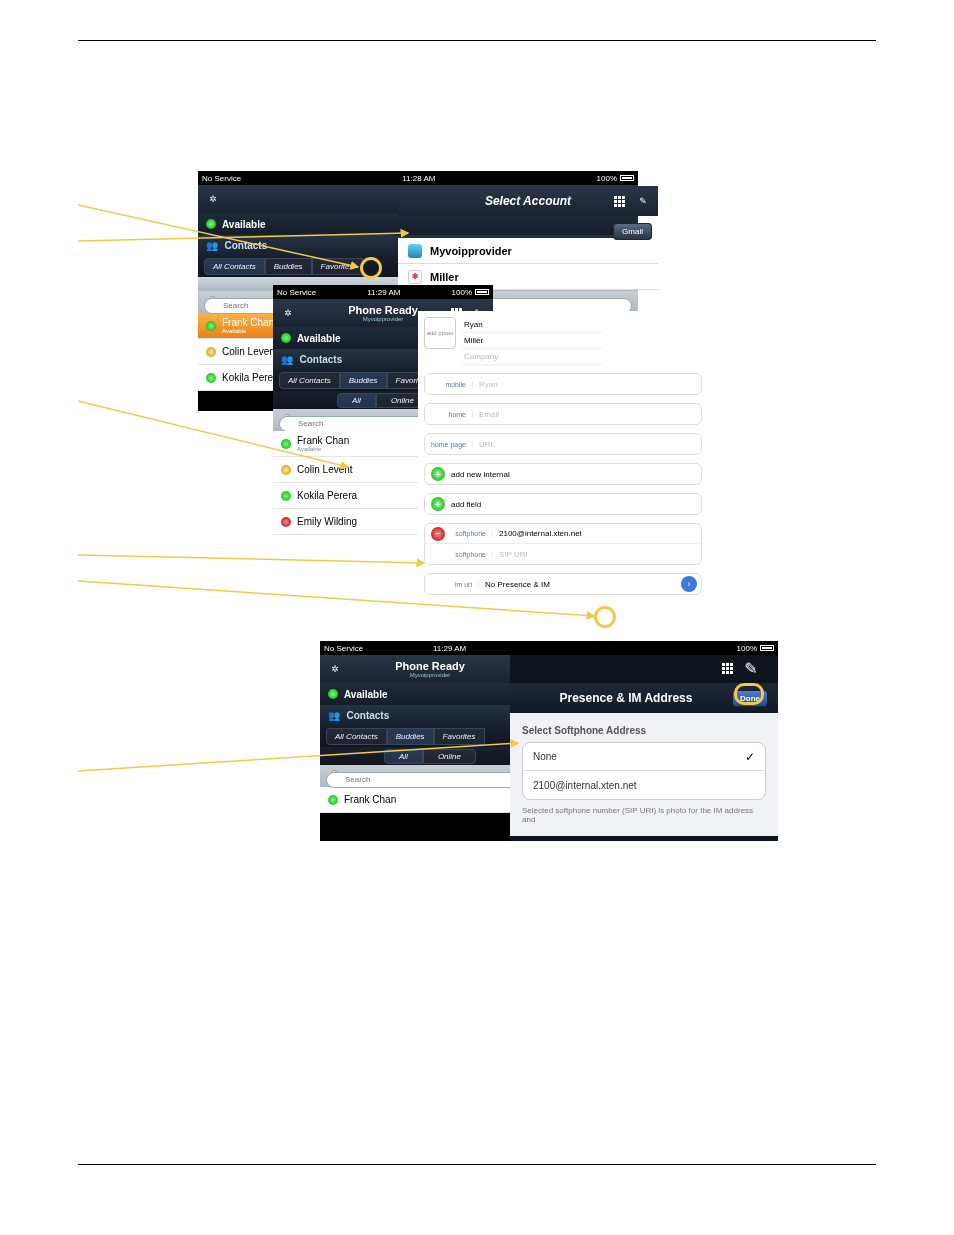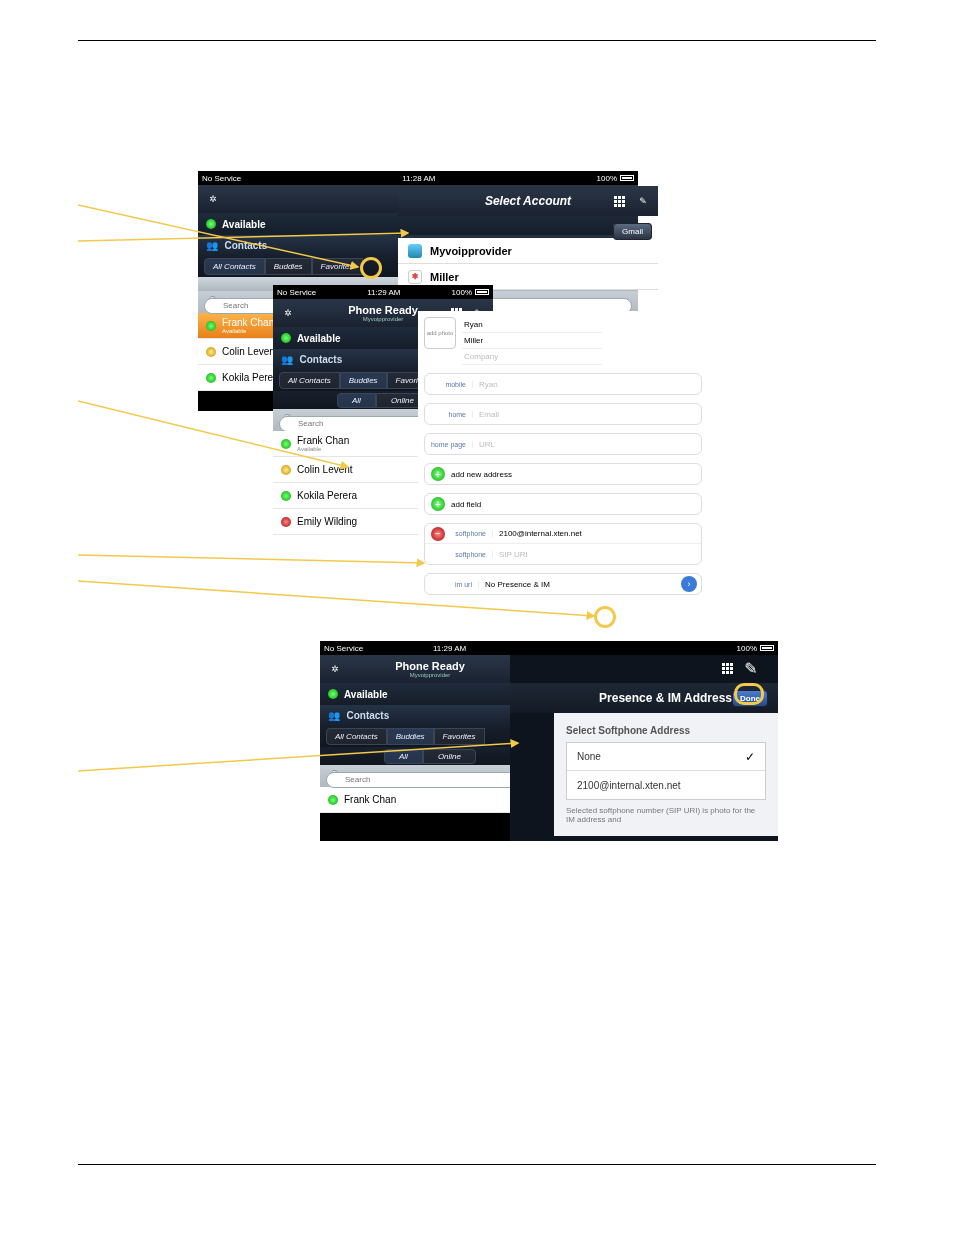--- a/index.html
+++ b/index.html
@@ -65,23 +65,23 @@
   .field-row { display:flex; align-items:center; min-height:20px; border-bottom:1px solid #eee; font-size:8px;}
   .field-row:last-child { border-bottom:none;}
   .field-label { width:48px; text-align:right; padding-right:6px; color:#5a7aa5; font-size:7px; border-right:1px solid #eee;}
   .field-val { padding-left:6px; color:#bbb; flex:1;}
   .field-val.set { color:#000;}
   .add-icon { width:14px; height:14px; border-radius:50%; background:radial-gradient(#8f8,#0a0); color:#fff; display:inline-flex; align-items:center; justify-content:center; font-size:10px; margin:0 6px;}
   .del-icon { width:14px; height:14px; border-radius:50%; background:radial-gradient(#f88,#a00); color:#fff; display:inline-flex; align-items:center; justify-content:center; font-size:10px; margin:0 6px;}
   .disclosure { width:16px; height:16px; border-radius:50%; background:#3b7ad9; color:#fff; display:inline-flex; align-items:center; justify-content:center; font-size:9px; margin-right:4px;}
 
   .presence-hdr { height:30px; background:linear-gradient(#1e2835,#131a25); display:flex; align-items:center; padding:0 10px; font-size:12px; font-weight:bold; color:#fff; justify-content:space-between;}
-  .presence-form { background:#f0f2f5; padding:12px; color:#333;margin-left:44px;}
+  .presence-form { background:#f0f2f5; padding:12px; color:#333;}
   .presence-form .section-title { font-size:10px; font-weight:bold; color:#555; margin-bottom:6px;}
-  .opt-list { background:#fff; border:1px solid #ccc; border-radius:0;}
+  .opt-list { background:#fff; border:1px solid #ccc; border-radius:8px;}
   .opt-row { height:28px; display:flex; align-items:center; justify-content:space-between; padding:0 10px; border-bottom:1px solid #ddd; font-size:10px;}
   .opt-row:last-child { border-bottom:none;}
   .check { color:#000; font-size:12px;}
   .note { font-size:8px; color:#777; margin-top:6px;}
 
   .circle-anno { position:absolute; border:3px solid #f2c94a; border-radius:50%; pointer-events:none;}
   .arrow { position:absolute; pointer-events:none;}
 
   .tab-double { display:flex; justify-content:center; gap:0;}
   .tab-double .seg { padding:2px 14px;}
@@ -291,21 +291,21 @@
         </div>
       <div class="field-group">
           <div class="field-row">
             <span class="field-label">home page</span>
             <span class="field-val">URL</span>
           </div>
         </div>
       <div class="field-group">
           <div class="field-row">
             <span class="add-icon">+</span>
-            <span>add new address</span>
+            <span>add new internal</span>
           </div>
         </div>
       <div class="field-group">
           <div class="field-row">
             <span class="add-icon">+</span>
             <span>add field</span>
           </div>
         </div>
       <div class="field-group">
         <div class="field-row">
@@ -374,21 +374,21 @@
     <div class="status-bar">
       <span></span>
         <span></span>
       <span class="right">
           <span>100%</span>
           <span class="battery"></span>
         </span>
     </div>
     <div style="height:28px;"></div>
     <div class="presence-hdr">
-      <span style="flex:1; text-align:right;">Presence &amp; IM Address</span>
+      <span style="flex:1; text-align:center;">Presence &amp; IM Address</span>
       <span class="done-btn">Done</span>
     </div>
     <div class="presence-form">
       <div class="section-title">Select Softphone Address</div>
       <div class="opt-list">
         <div class="opt-row">
             <span>None</span>
             <span class="check">✓</span>
           </div>
         <div class="opt-row">

